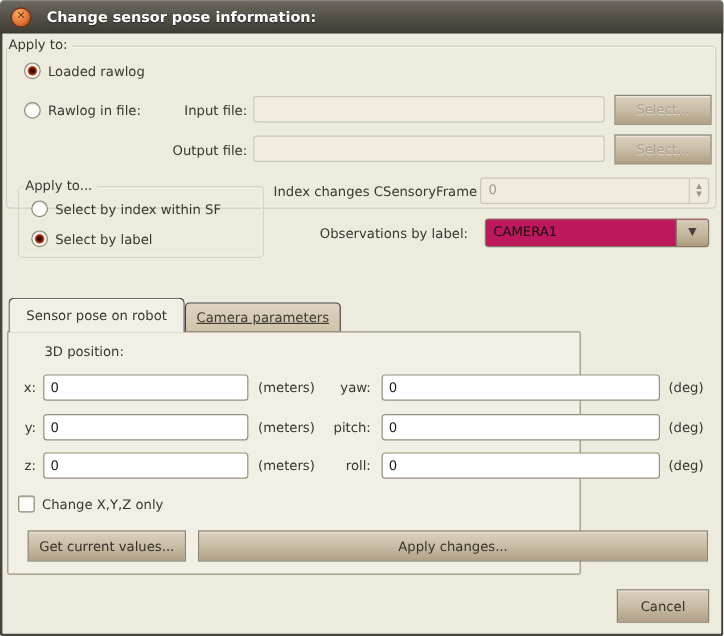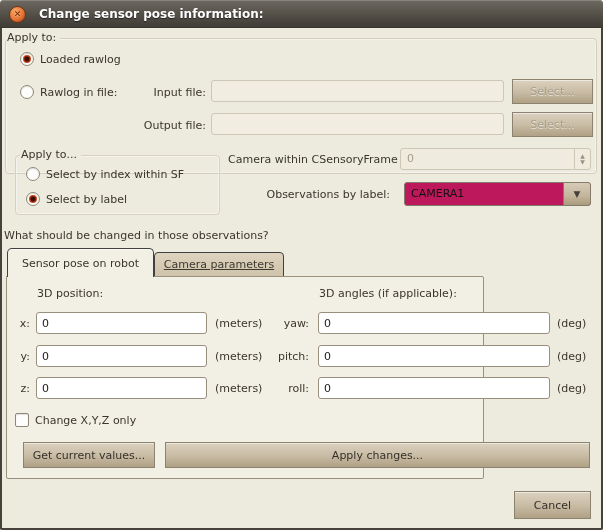--- a/index.html
+++ b/index.html
@@ -154,51 +154,49 @@
     <div class="btn disabled" style="left:506px; top:73px; width:81px; height:25px;">Select...</div>
 
     <div class="frame" style="left:9px; top:116px; width:205px; height:60px; border-color:#d9d1c0;">
       <span class="frame-legend" style="left:4px;">Apply to...</span>
       <div class="radio" style="left:10px; top:11px;"></div>
       <span class="lbl" style="left:30px; top:12px;">Select by index within SF</span>
       <div class="radio checked" style="left:10px; top:36px;"></div>
       <span class="lbl" style="left:30px; top:37px;">Select by label</span>
     </div>
 
-    <span class="lbl r" style="left:222px; top:114px; width:162px;">Camera within CSensoryFrame</span>
+    <span class="lbl r" style="left:222px; top:114px; width:162px;">Index changes CSensoryFrame</span>
     <div class="spinner" style="left:394px; top:109px; width:191px;">
       <span class="val">0</span>
       <span class="arrows">
           <span>▲</span>
           <span>▼</span>
         </span>
     </div>
 
     <span class="lbl r" style="left:222px; top:149px; width:162px;">Observations by label:</span>
     <div class="combo" style="left:398px; top:143px; width:187px;">
       <span class="combo-text">CAMERA1</span>
       <span class="combo-btn">
           <span>▼</span>
         </span>
     </div>
   </div>
 
-  <span class="lbl" style="left:2px; top:229px;">What should be changed in those observations?</span>
 
   <div class="tab active" style="left:5px; top:248px; width:147px; height:29px;">
     <span>Sensor pose on robot</span>
   </div>
   <div class="tab inactive" style="left:152px; top:252px; width:130px; height:25px;text-decoration:underline;">
     <span>Camera parameters</span>
   </div>
 
   <div class="tab-panel" style="left:4px; top:276px; width:478px; height:203px;">
 
     <span class="lbl" style="left:30px; top:10px;">3D position:</span>
-    <span class="lbl" style="left:312px; top:10px;">3D angles (if applicable):</span>
 
     <span class="lbl r" style="left:5px; top:40px; width:18px;">x:</span>
     <input class="txt" style="left: 29px; top: 35px; width: 171px; background: rgb(255, 255, 255);" value="0">
     <span class="lbl" style="left:208px; top:40px;">(meters)</span>
     <span class="lbl r" style="left:250px; top:40px; width:52px;">yaw:</span>
     <input class="txt" style="left: 311px; top: 35px; width: 232px; background: rgb(255, 255, 255);" value="0">
     <span class="lbl" style="left:550px; top:40px;">(deg)</span>
 
     <span class="lbl r" style="left:5px; top:73px; width:18px;">y:</span>
     <input class="txt" style="left: 29px; top: 68px; width: 171px; background: rgb(255, 255, 255);" value="0">

